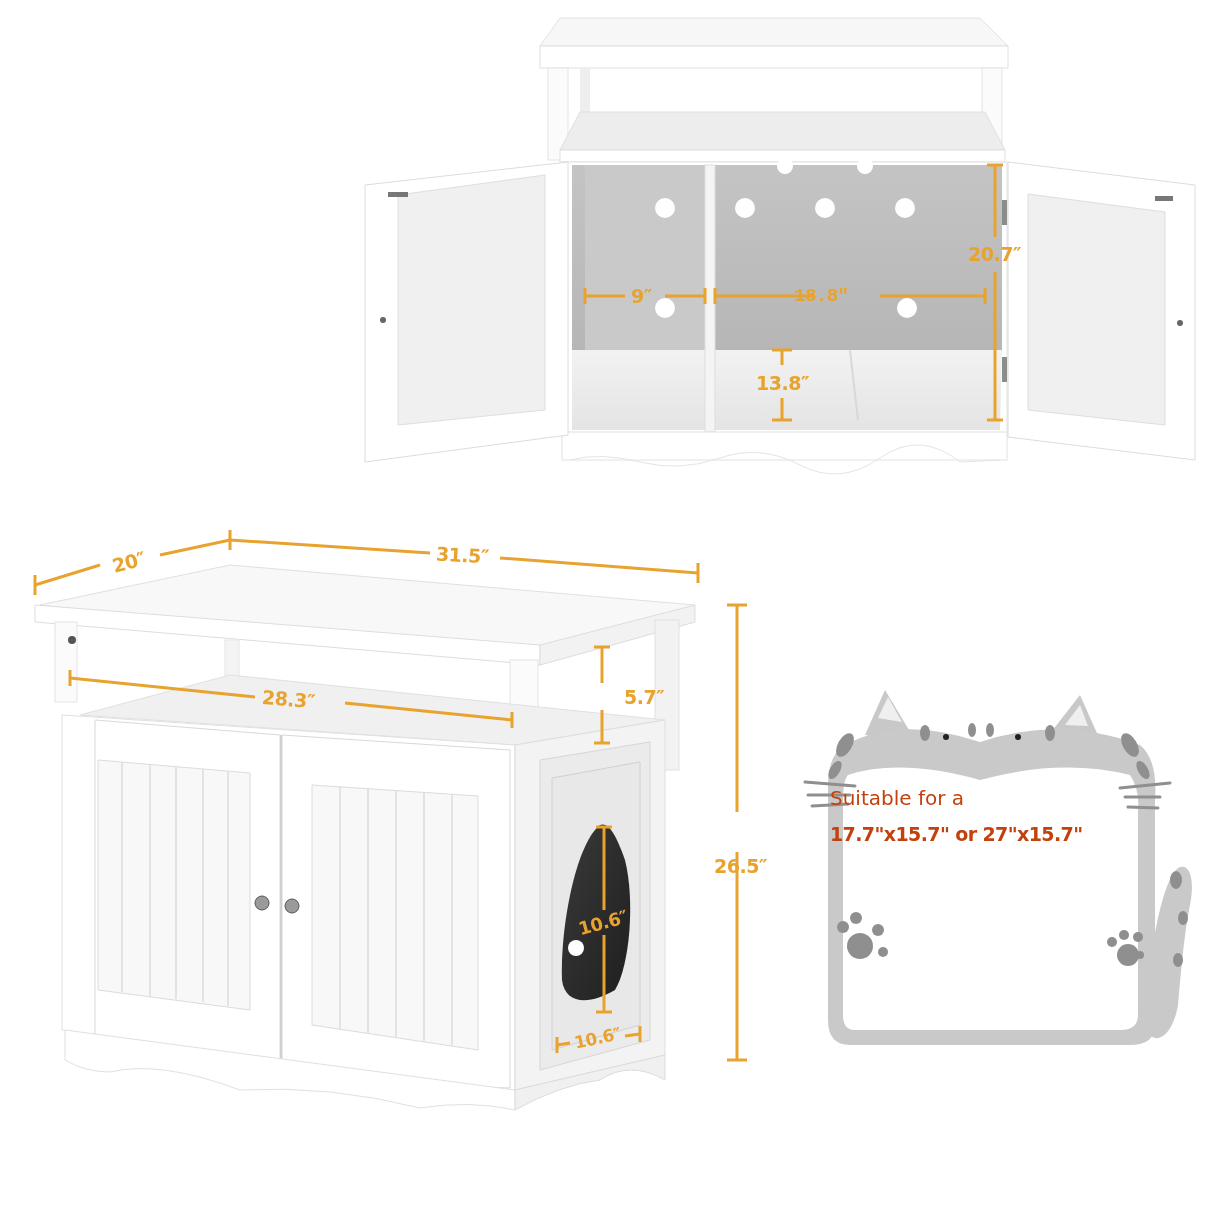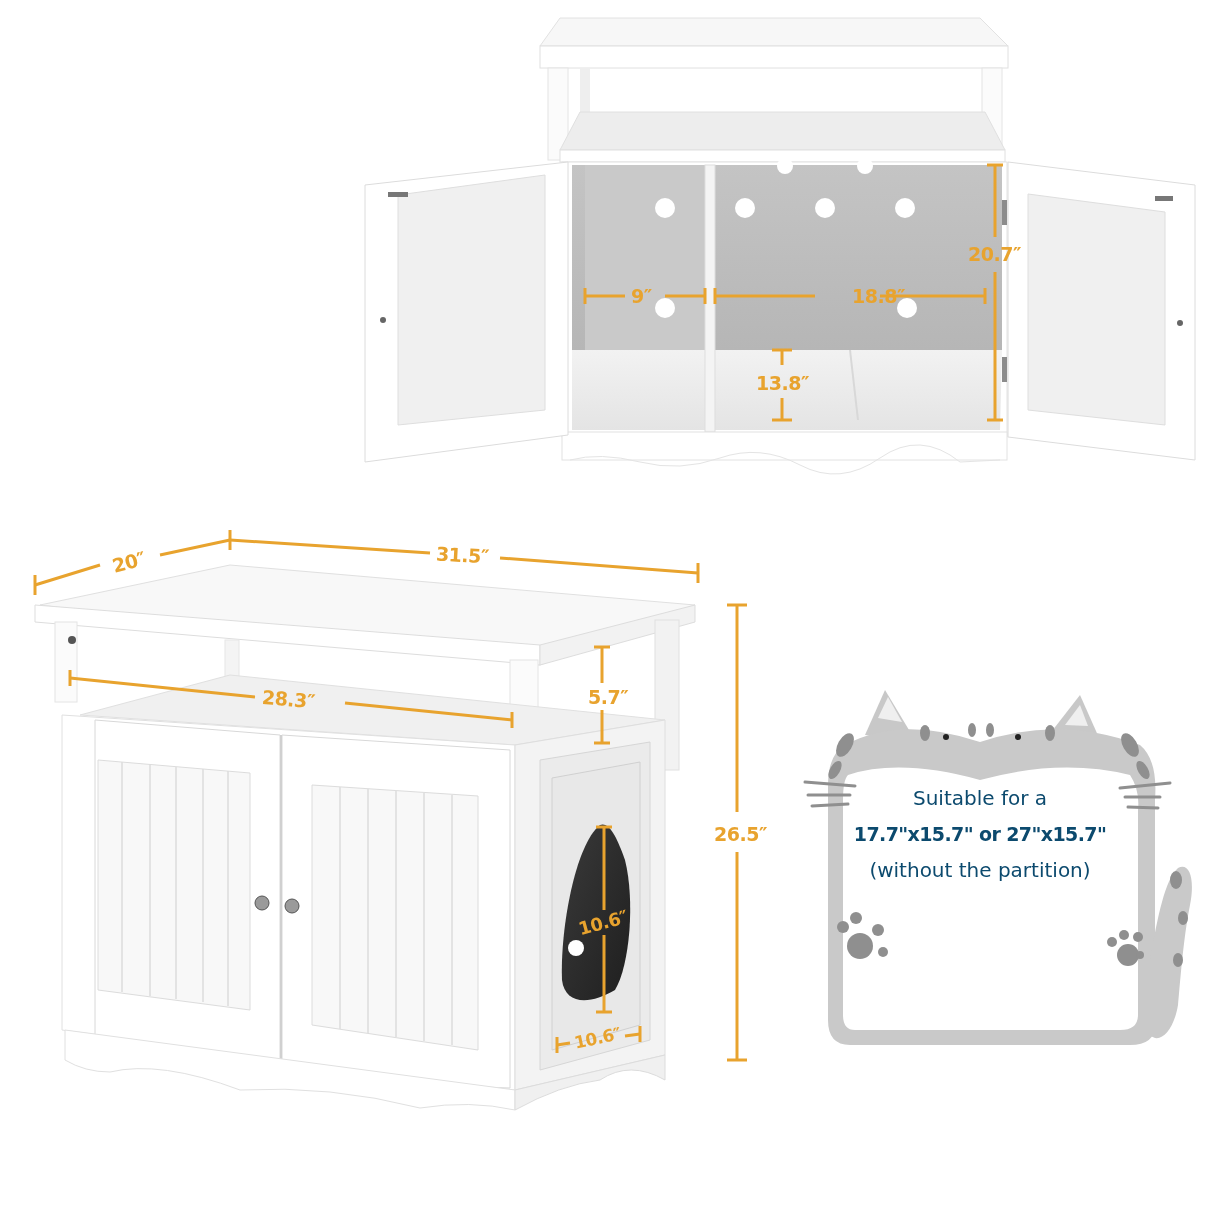--- a/index.html
+++ b/index.html
@@ -2,22 +2,22 @@
 <html><head>
 <meta charset="utf-8">
 <style>
   html, body { margin: 0; padding: 0; background: #ffffff; }
   body { width: 1214px; height: 1214px; position: relative; overflow: hidden;
          font-family: "Liberation Sans", "DejaVu Sans", sans-serif; }
   svg { position: absolute; left: 0; top: 0; }
   .dim-label { position: absolute; color: #e8a32e; font-weight: bold;
                font-family: "DejaVu Sans", sans-serif; font-size: 19px;
                letter-spacing: -0.5px; white-space: nowrap; background: transparent; }
-  .note { position: absolute; left: 830px; width: 300px; text-align: center;
-          color: #0c4a6e; font-family: "DejaVu Sans", sans-serif; }
+  .note { position: absolute; left: 830px; width: 300px; text-align: left;
+          color: #c2410c; font-family: "DejaVu Sans", sans-serif; }
   .note .line { display: block; font-size: 20px; line-height: 36px; }
   .note .bold { font-weight: bold; font-size: 19px; letter-spacing: -0.6px; }
 </style>
 </head>
 <body>
 
 <svg width="1214" height="1214" viewBox="0 0 1214 1214">
   <defs>
     <linearGradient id="interior" x1="0" y1="0" x2="0" y2="1">
       <stop offset="0" stop-color="#c4c4c4"></stop>
@@ -237,29 +237,28 @@
       <circle cx="1128" cy="955" r="11"></circle>
       <circle cx="1112" cy="942" r="5"></circle>
         <circle cx="1124" cy="935" r="5"></circle>
       <circle cx="1138" cy="937" r="5"></circle>
         <circle cx="1140" cy="955" r="4"></circle>
     </g>
   </g>
 </svg>
 
 <div class="dim-label" style="left:631px; top:285px;">9″</div>
-<div class="dim-label" style="left:852px; top:285px;">18.8″</div>
+<div class="dim-label" style="left:794px; top:285px;font-family:Liberation Mono, monospace;">18.8″</div>
 <div class="dim-label" style="left:756px; top:372px;">13.8″</div>
 <div class="dim-label" style="left:968px; top:243px; background:rgba(255,255,255,0.0);">20.7″</div>
 
 <div class="dim-label" style="left:112px; top:551px; transform:rotate(-15deg);">20″</div>
 <div class="dim-label" style="left:436px; top:544px; transform:rotate(3deg);">31.5″</div>
 <div class="dim-label" style="left:262px; top:688px; transform:rotate(5deg);">28.3″</div>
-<div class="dim-label" style="left:588px; top:686px;">5.7″</div>
-<div class="dim-label" style="left:714px; top:823px;">26.5″</div>
+<div class="dim-label" style="left:624px; top:686px;">5.7″</div>
+<div class="dim-label" style="left:714px; top:855px;">26.5″</div>
 <div class="dim-label" style="left:578px; top:912px; transform:rotate(-15deg); font-size:18px;">10.6″</div>
 <div class="dim-label" style="left:574px; top:1028px; transform:rotate(-12deg); font-size:17px;">10.6″</div>
 
 <div class="note" style="top:780px;">
   <span class="line">Suitable for a</span>
   <span class="line bold">17.7"x15.7" or 27"x15.7"</span>
-  <span class="line">(without the partition)</span>
 </div>
 
 </body></html>

